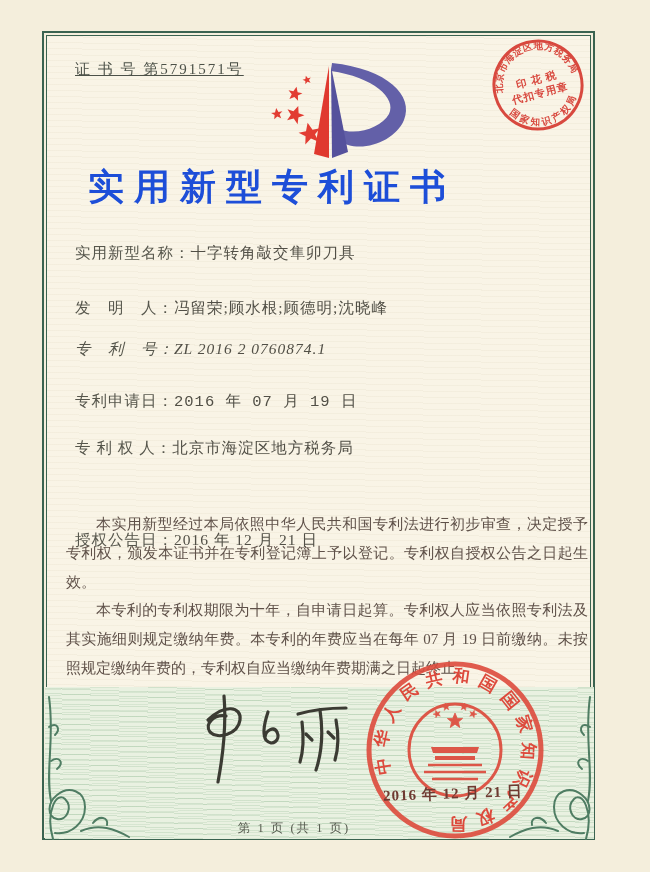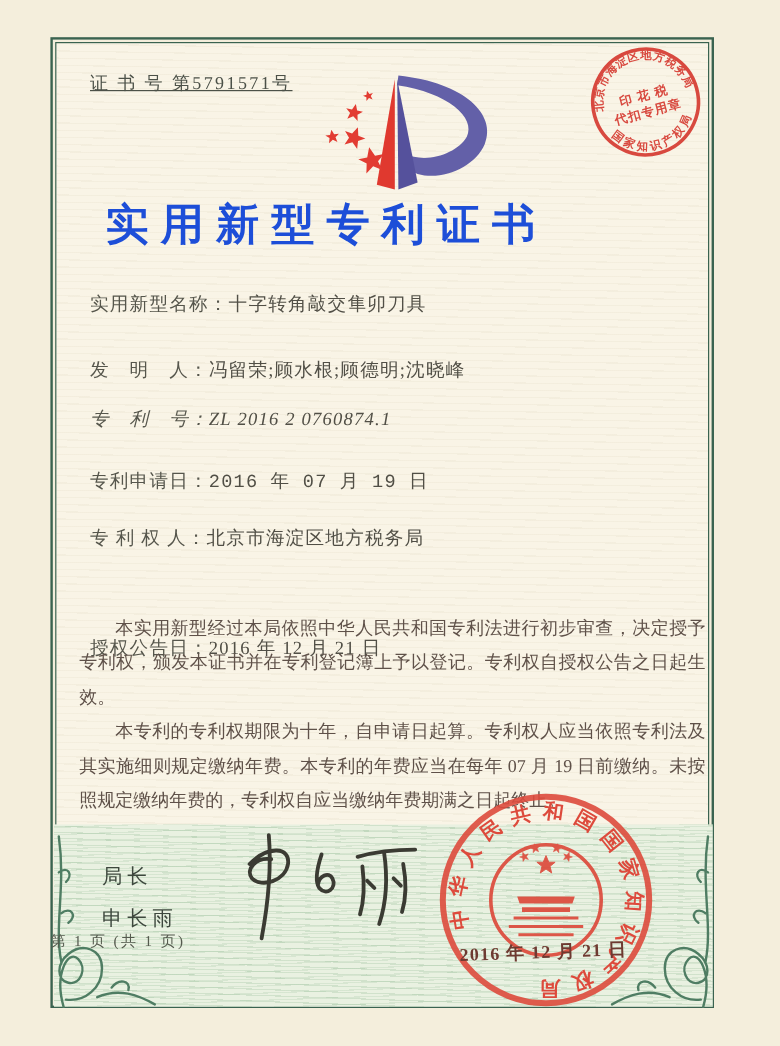--- a/index.html
+++ b/index.html
@@ -44,21 +44,21 @@
       repeating-linear-gradient(-2deg, rgba(120,170,125,.16) 0 1px, transparent 1px 6px),
       #e9f1e1;
   }
   .flourish{position:absolute;}
   .fl-left{left:-4px;bottom:-2px;}
   .fl-right{right:-4px;bottom:-2px;transform:scale(-1,1);}
   .official{position:absolute;left:40px;top:32px;font-size:17px;color:#3d473d;letter-spacing:4px;}
   .official div{margin-bottom:12px;}
   .signature{position:absolute;left:135px;top:3px;}
   .footer{
-    position:absolute;left:42px;top:776px;width:504px;
+    position:absolute;left:42px;top:820px;width:504px;text-align:center;
     font-size:12.5px;color:#555a4e;letter-spacing:2px;
   }
   .seal{position:absolute;left:360px;top:655px;}
   .seal-date{
     position:absolute;left:383px;top:784px;width:160px;
     font-size:15px;color:#6e3a31;letter-spacing:1px;font-weight:bold;
     transform:rotate(-2deg);white-space:nowrap;
   }
   .tax-stamp{position:absolute;left:490px;top:37px;transform:rotate(-15deg);}
 </style>
@@ -119,24 +119,20 @@
     <g stroke="#4f7d63" stroke-width="2" fill="none" stroke-linecap="round">
       <path d="M12,148 C4,120 16,100 24,108 C32,116 26,130 16,128 C6,126 6,112 16,104 C28,94 44,100 44,116 C44,132 30,144 14,142"></path>
       <path d="M10,110 C4,80 14,48 8,6"></path>
       <path d="M8,36 C16,30 20,38 14,44"></path>
       <path d="M10,70 C18,64 24,72 16,78"></path>
       <path d="M40,140 C58,132 74,138 88,146"></path>
       <path d="M52,132 C58,124 68,126 66,134"></path>
     </g>
   </svg>
 
-  <div class="official">
-    <div>局长</div>
-    <div>申长雨</div>
-  </div>
 
   <svg class="signature" width="185" height="100" viewBox="0 0 185 100">
     <g stroke="#3b3b33" stroke-width="3.2" fill="none" stroke-linecap="round">
       <path d="M28,30 C44,14 62,16 60,30 C58,44 38,50 30,42 C24,34 34,24 46,26"></path>
       <path d="M44,6 C46,30 44,60 38,92"></path>
       <path d="M88,22 C84,34 82,44 86,50 C92,57 101,50 97,42 C94,36 86,40 85,47"></path>
       <path d="M118,24 C132,20 148,18 166,18"></path>
       <path d="M140,20 C143,40 142,62 136,80"></path>
       <path d="M122,32 C124,48 123,62 120,72"></path>
       <path d="M156,30 C159,46 158,60 155,70"></path>

